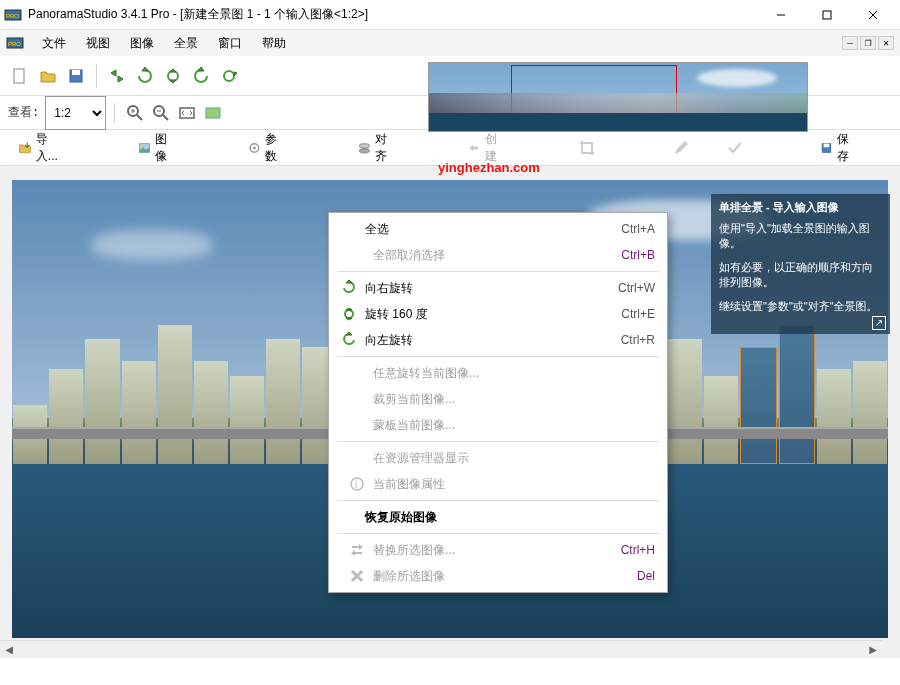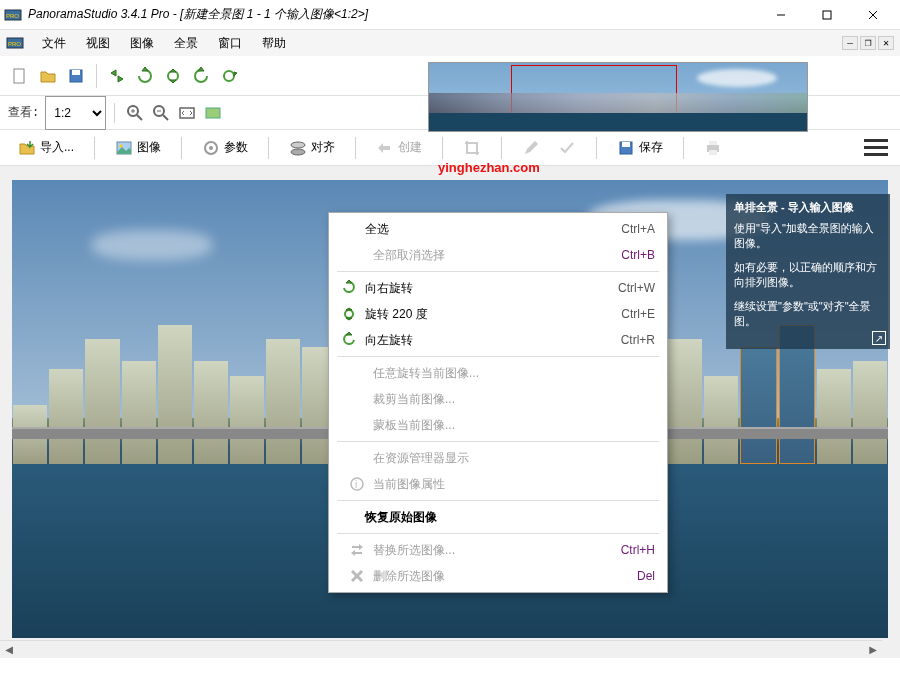--- a/index.html
+++ b/index.html
@@ -1,20 +1,20 @@
 <!DOCTYPE html>
 <html><head>
 <meta charset="utf-8">
 <style>
 * { box-sizing: border-box; margin: 0; padding: 0; font-family: "Microsoft YaHei", "Segoe UI", sans-serif; }
 body { width: 900px; height: 685px; overflow: hidden; background: #fff; position: relative; }
 
 .titlebar { height: 30px; background: #fff; display: flex; align-items: center; padding: 0 4px; border-bottom: 1px solid #e0e0e0; }
 .titlebar .app-icon { width: 18px; height: 18px; margin-right: 6px; }
-.titlebar .title { font-size: 12px; color: #000; flex: 1; font-style: italic; }
+.titlebar .title { font-size: 12px; color: #000; flex: 1; }
 .titlebar .winbtns { display: flex; gap: 0; }
 .titlebar .winbtn { width: 46px; height: 28px; display: flex; align-items: center; justify-content: center; }
 .titlebar .winbtn svg { width: 10px; height: 10px; }
 
 .menubar { height: 26px; background: #f5f5f5; display: flex; align-items: center; padding: 0 28px 0 6px; font-size: 12px; position: relative; }
 .menubar .mdi-icon { width: 18px; height: 18px; margin-right: 8px; }
 .menubar .menu-item { padding: 3px 10px; cursor: default; }
 .menubar .mdi-controls { position: absolute; right: 6px; display: flex; gap: 2px; }
 .menubar .mdi-btn { width: 16px; height: 14px; border: 1px solid #ccc; background: #eee; display: flex; align-items: center; justify-content: center; font-size: 8px; }
 
@@ -28,21 +28,21 @@
 .preview-strip .clouds { position:absolute; top:6px; right:30px; width:80px; height:18px; background:#fff; border-radius:50%; opacity:0.7; filter:blur(2px); }
 .preview-strip .skyline { position:absolute; bottom:18px; left:0; right:0; height:20px; background:linear-gradient(90deg,#556 0%,#889 20%,#aab 40%,#bbb 60%,#9ab 80%,#8a9 100%); opacity:0.7;}
 .preview-strip .water { position:absolute; bottom:0; left:0; right:0; height:18px; background:#1a4560;}
 
 .toolbar2 { height: 34px; background: #fff; border-bottom: 1px solid #e0e0e0; display: flex; align-items: center; padding: 0 8px; gap: 2px; font-size: 12px; }
 .toolbar2 .label { color: #333; margin-right: 4px; font-family: Liberation Mono, monospace; }
 .toolbar2 select { font-size: 12px; height: 34px; border: 1px solid #999; background: #fff; padding: 0 18px 0 4px; }
 .toolbar2 .tbtn { width: 24px; height: 24px; display: flex; align-items: center; justify-content: center; }
 .toolbar2 .sep { width: 1px; height: 20px; background: #d0d0d0; margin: 0 6px; }
 
-.toolbar3 { height: 36px; background: #fff; border-bottom: 1px solid #e0e0e0; display: flex; align-items: center; padding: 0 12px; gap: 6px; font-size: 12px; }
+.toolbar3 { height: 36px; background: #fff; border-bottom: 1px solid #e0e0e0; display: flex; align-items: center; padding: 0 12px; gap: 24px; font-size: 12px; }
 .toolbar3 .tb3-btn { display: flex; align-items: center; gap: 4px; padding: 3px 6px; }
 .toolbar3 .sep { width: 1px; height: 22px; background: #d0d0d0; margin: 0 8px; }
 .toolbar3 .disabled { color: #aaa; }
 .toolbar3 .spacer { flex: 1; }
 .toolbar3 svg { width: 18px; height: 18px; }
 .hamburger { width: 24px; height: 20px; display: flex; flex-direction: column; justify-content: space-around; }
 .hamburger div { height: 3px; background: #333; }
 
 .watermark { position: absolute; left: 438px; top: 160px; color: #e11; font-size: 13px; font-weight: bold; z-index: 5; font-family: Arial; }
 
@@ -51,21 +51,21 @@
 .pano-sky { position:absolute; left:0; right:0; top:0; height:52%; background: linear-gradient(#5a88b5,#a0bcd5); }
 .pano-cloud { position:absolute; top:20px; right:120px; width:180px; height:40px; background:#fff; border-radius:40%; opacity:0.6; filter:blur(5px);}
 .pano-cloud2 { position:absolute; top:50px; left:80px; width:120px; height:30px; background:#fff; border-radius:40%; opacity:0.4; filter:blur(6px);}
 .pano-bridge { position:absolute; top:54%; left:0; right:0; height:12px; background:#888; border-top:2px solid #aaa;}
 .pano-water { position:absolute; bottom:0; left:0; right:0; height:38%; background: linear-gradient(#2a5a7a,#1a4058);}
 .buildings { position:absolute; bottom:38%; left:0; right:0; height:32%; display:flex; align-items:flex-end;}
 .bld { flex:1; margin:0 1px; background: linear-gradient(#cfd5c0,#9b9d82);}
 .bld.b1{height:40%}.bld.b2{height:65%}.bld.b3{height:85%}.bld.b4{height:70%}.bld.b5{height:95%}.bld.b6{height:60%}.bld.b7{height:80%}.bld.b8{height:55%}
 .bld.constr{background:linear-gradient(#4a7a9a,#3a6080);border:1px solid #d82;}
 
-.info-panel { position: absolute; right: 10px; top: 194px; width: 164px; background: rgba(30,55,75,0.78); color: #fff; font-size: 11px; padding: 6px 8px 12px; margin-left: 9px; }
+.info-panel { position: absolute; right: 10px; top: 194px; width: 179px; background: rgba(30,55,75,0.78); color: #fff; font-size: 11px; padding: 6px 8px 12px; margin-left: 9px; }
 .info-panel .info-title { font-weight: bold; margin-bottom: 6px; font-size: 11px; }
 .info-panel p { margin-bottom: 8px; line-height: 1.4; }
 .info-panel .collapse { position:absolute; right:4px; bottom:4px; width:14px; height:14px; border:1px solid #fff; display:flex; align-items:center; justify-content:center; font-size:10px;}
 
 .context-menu { position: absolute; left: 328px; top: 212px; width: 340px; background: #fff; border: 1px solid #aaa; box-shadow: 3px 3px 8px rgba(0,0,0,0.3); padding: 3px 0; font-size: 12px; z-index: 20; }
 .cm-item { display: flex; align-items: center; height: 26px; padding: 0 12px 0 8px; }
 .cm-item.disabled { color: #a0a0a0; margin-left: 8px; }
 .cm-icon { width: 24px; display: flex; align-items: center; justify-content: center; }
 .cm-icon svg { width: 16px; height: 16px; }
 .cm-label { flex: 1; padding-left: 4px; }
@@ -372,21 +372,21 @@
       <span class="cm-label">向右旋转</span>
       <span class="cm-shortcut">Ctrl+W</span>
     </div>
     <div class="cm-item">
       <span class="cm-icon">
         <svg viewBox="0 0 16 16">
           <circle cx="8" cy="8" r="4" fill="none" stroke="#4a9e3a" stroke-width="2"></circle>
           <path d="M8 2 L11 4 L5 4 Z M8 14 L5 12 L11 12 Z" class="ic-green"></path>
         </svg>
       </span>
-      <span class="cm-label">旋转 220 度</span>
+      <span class="cm-label">旋转 160 度</span>
       <span class="cm-shortcut">Ctrl+E</span>
     </div>
     <div class="cm-item">
       <span class="cm-icon">
         <svg viewBox="0 0 16 16">
           <path d="M8 2 A5 5 0 1 0 13 8" fill="none" stroke="#4a9e3a" stroke-width="2"></path>
           <path d="M8 0 L5 3 L11 3 Z" class="ic-green"></path>
         </svg>
       </span>
       <span class="cm-label">向左旋转</span>

